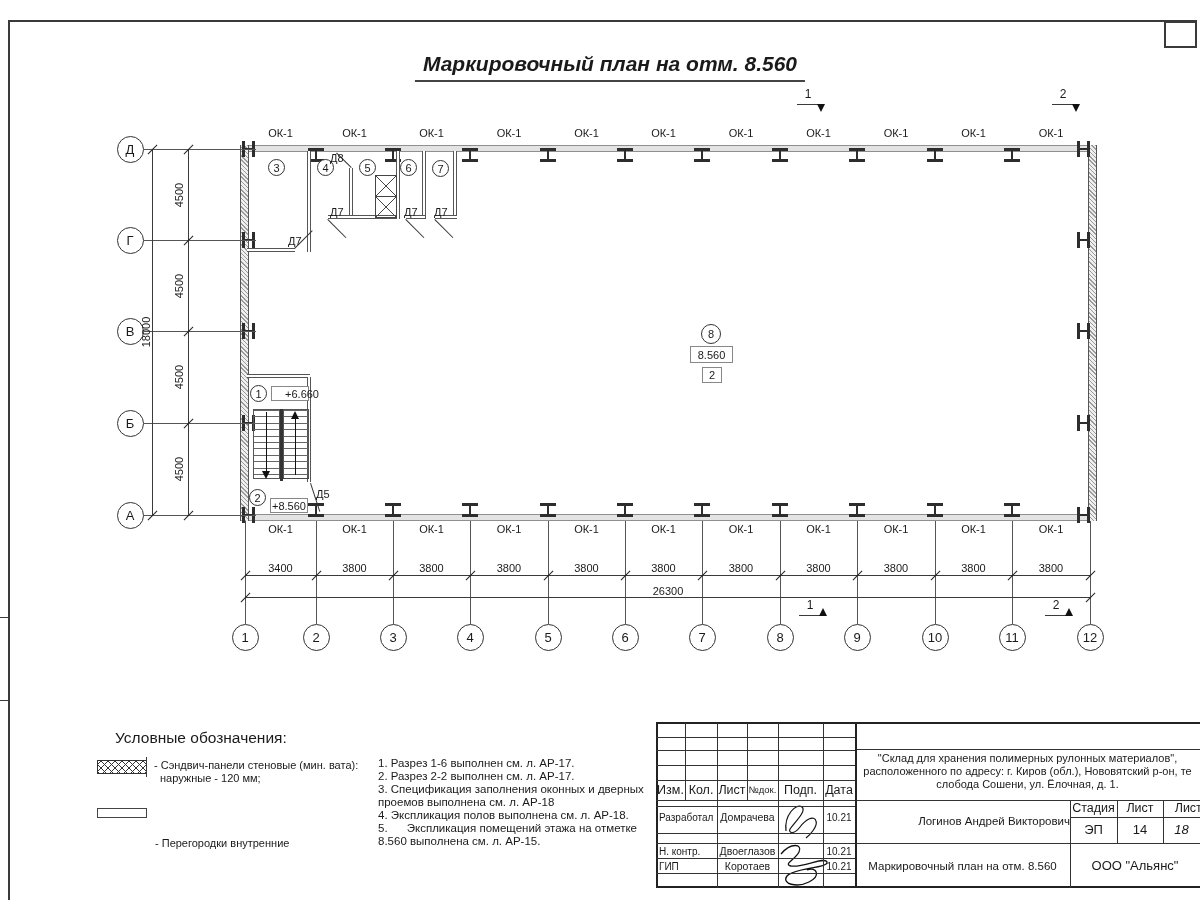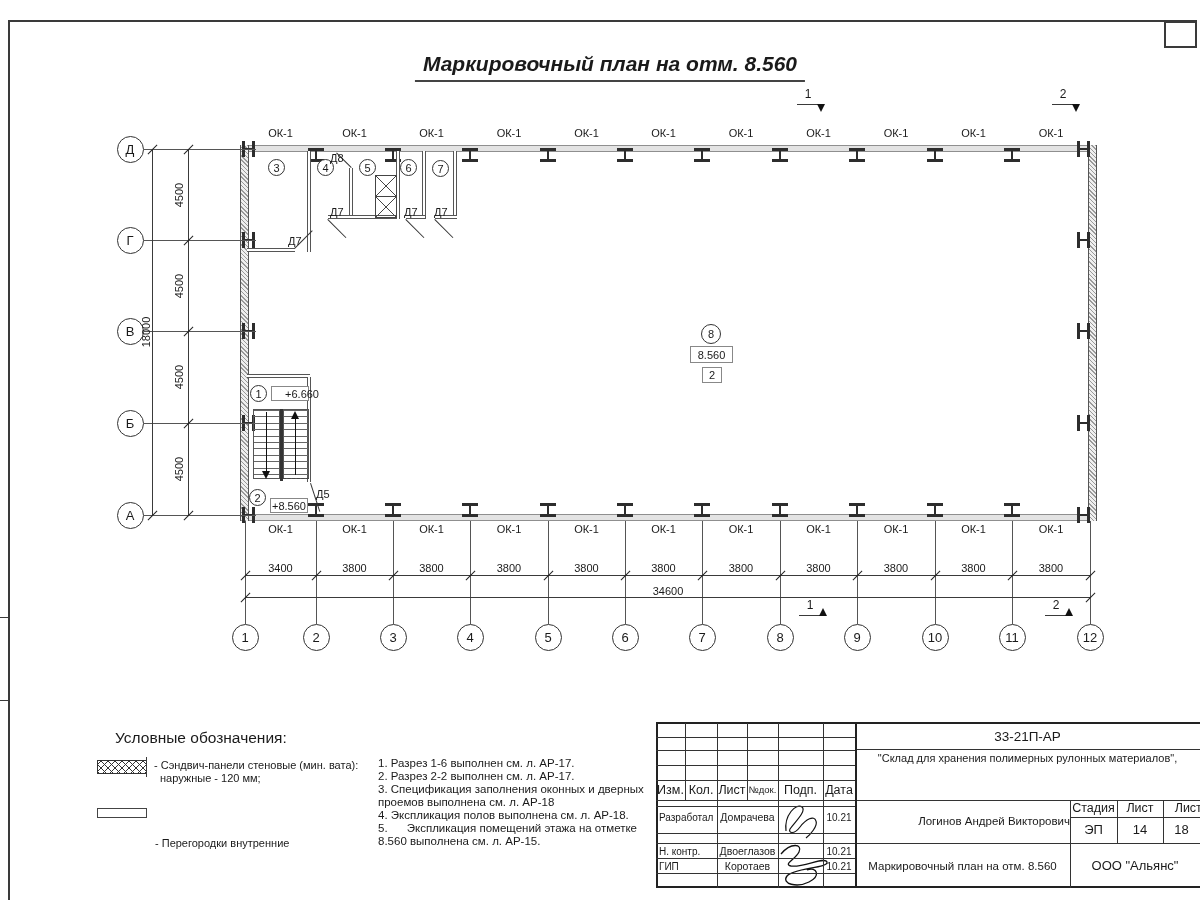--- a/index.html
+++ b/index.html
@@ -162,21 +162,21 @@
     <div style="left: 332.5px; top: 562px; width: 44px; height: 12px; line-height: 12px; font-size: 11px; text-align: center; white-space: nowrap;">3800</div>
     <div style="left: 409.5px; top: 562px; width: 44px; height: 12px; line-height: 12px; font-size: 11px; text-align: center; white-space: nowrap;">3800</div>
     <div style="left: 487px; top: 562px; width: 44px; height: 12px; line-height: 12px; font-size: 11px; text-align: center; white-space: nowrap;">3800</div>
     <div style="left: 564.5px; top: 562px; width: 44px; height: 12px; line-height: 12px; font-size: 11px; text-align: center; white-space: nowrap;">3800</div>
     <div style="left: 641.5px; top: 562px; width: 44px; height: 12px; line-height: 12px; font-size: 11px; text-align: center; white-space: nowrap;">3800</div>
     <div style="left: 719px; top: 562px; width: 44px; height: 12px; line-height: 12px; font-size: 11px; text-align: center; white-space: nowrap;">3800</div>
     <div style="left: 796.5px; top: 562px; width: 44px; height: 12px; line-height: 12px; font-size: 11px; text-align: center; white-space: nowrap;">3800</div>
     <div style="left: 874px; top: 562px; width: 44px; height: 12px; line-height: 12px; font-size: 11px; text-align: center; white-space: nowrap;">3800</div>
     <div style="left: 951.5px; top: 562px; width: 44px; height: 12px; line-height: 12px; font-size: 11px; text-align: center; white-space: nowrap;">3800</div>
     <div style="left: 1029px; top: 562px; width: 44px; height: 12px; line-height: 12px; font-size: 11px; text-align: center; white-space: nowrap;">3800</div>
-    <div style="left: 645px; top: 585px; width: 46px; height: 12px; line-height: 12px; font-size: 11px; text-align: center; white-space: nowrap;">34600</div>
+    <div style="left: 645px; top: 585px; width: 46px; height: 12px; line-height: 12px; font-size: 11px; text-align: center; white-space: nowrap;">26300</div>
     <div class="bubble" style="left: 231.5px; top: 624px; width: 27px; height: 27px;">1</div>
     <div class="bubble" style="left: 302.5px; top: 624px; width: 27px; height: 27px;">2</div>
     <div class="bubble" style="left: 379.5px; top: 624px; width: 27px; height: 27px;">3</div>
     <div class="bubble" style="left: 456.5px; top: 624px; width: 27px; height: 27px;">4</div>
     <div class="bubble" style="left: 534.5px; top: 624px; width: 27px; height: 27px;">5</div>
     <div class="bubble" style="left: 611.5px; top: 624px; width: 27px; height: 27px;">6</div>
     <div class="bubble" style="left: 688.5px; top: 624px; width: 27px; height: 27px;">7</div>
     <div class="bubble" style="left: 766.5px; top: 624px; width: 27px; height: 27px;">8</div>
     <div class="bubble" style="left: 843.5px; top: 624px; width: 27px; height: 27px;">9</div>
     <div class="bubble" style="left: 921.5px; top: 624px; width: 27px; height: 27px;">10</div>
@@ -282,22 +282,23 @@
     <div style="left: 1070px; top: 817px; width: 130px; height: 1px; background: rgb(51, 51, 51);"></div>
     <div style="left: 685px; top: 723px; width: 1px; height: 77px; background: rgb(51, 51, 51);"></div>
     <div style="left: 747px; top: 723px; width: 1px; height: 77px; background: rgb(51, 51, 51);"></div>
     <div style="left: 717px; top: 723px; width: 1px; height: 165px; background: rgb(51, 51, 51);"></div>
     <div style="left: 778px; top: 723px; width: 1px; height: 165px; background: rgb(51, 51, 51);"></div>
     <div style="left: 823px; top: 723px; width: 1px; height: 165px; background: rgb(51, 51, 51);"></div>
     <div style="left: 1070px; top: 800px; width: 1px; height: 88px; background: rgb(51, 51, 51);"></div>
     <div style="left: 1117px; top: 800px; width: 1px; height: 43px; background: rgb(51, 51, 51);"></div>
     <div style="left: 1163px; top: 800px; width: 1px; height: 43px; background: rgb(51, 51, 51);"></div>
     <div style="left: 855px; top: 723px; width: 2px; height: 164px; background: rgb(34, 34, 34);"></div>
-    <div style="left: 855px; top: 724px; width: 345px; height: 25px; line-height: 25px; font-size: 13.5px; text-align: center; white-space: nowrap;">33-21П-АР</div>
     <div style="left: 855px; top: 752px; width: 345px; height: 13px; line-height: 13px; font-size: 11px; text-align: center; white-space: nowrap;">"Склад для хранения полимерных рулонных материалов",</div>
+    <div style="left: 855px; top: 765px; width: 345px; height: 13px; line-height: 13px; font-size: 11px; text-align: center; white-space: nowrap;">расположенного по адресу: г. Киров (обл.), Нововятский р-он, те</div>
+    <div style="left: 855px; top: 778px; width: 345px; height: 13px; line-height: 13px; font-size: 11px; text-align: center; white-space: nowrap;">слобода Сошени, ул. Ёлочная, д. 1.</div>
     <div style="left: 656px; top: 781px; width: 29px; height: 18px; line-height: 18px; font-size: 12.5px; text-align: center; white-space: nowrap;">Изм.</div>
     <div style="left: 685px; top: 781px; width: 32px; height: 18px; line-height: 18px; font-size: 12.5px; text-align: center; white-space: nowrap;">Кол.</div>
     <div style="left: 717px; top: 781px; width: 30px; height: 18px; line-height: 18px; font-size: 12.5px; text-align: center; white-space: nowrap;">Лист</div>
     <div style="left: 747px; top: 781px; width: 31px; height: 18px; line-height: 18px; font-size: 9.5px; text-align: center; white-space: nowrap;">№док.</div>
     <div style="left: 778px; top: 781px; width: 45px; height: 18px; line-height: 18px; font-size: 12.5px; text-align: center; white-space: nowrap;">Подп.</div>
     <div style="left: 823px; top: 781px; width: 32px; height: 18px; line-height: 18px; font-size: 12.5px; text-align: center; white-space: nowrap;">Дата</div>
     <div style="left: 659px; top: 811px; width: 58px; height: 13px; line-height: 13px; font-size: 10px; text-align: left; white-space: nowrap;">Разработал</div>
     <div style="left: 717px; top: 810px; width: 61px; height: 14px; line-height: 14px; font-size: 10.5px; text-align: center; white-space: nowrap;">Домрачева</div>
     <div style="left: 823px; top: 812px; width: 32px; height: 12px; line-height: 12px; font-size: 10px; text-align: center; white-space: nowrap;">10.21</div>
     <div style="left: 659px; top: 845px; width: 58px; height: 13px; line-height: 13px; font-size: 10px; text-align: left; white-space: nowrap;">Н. контр.</div>
@@ -305,16 +306,16 @@
     <div style="left: 823px; top: 846px; width: 32px; height: 12px; line-height: 12px; font-size: 10px; text-align: center; white-space: nowrap;">10.21</div>
     <div style="left: 659px; top: 860px; width: 58px; height: 13px; line-height: 13px; font-size: 10px; text-align: left; white-space: nowrap;">ГИП</div>
     <div style="left: 717px; top: 859px; width: 61px; height: 14px; line-height: 14px; font-size: 10.5px; text-align: center; white-space: nowrap;">Коротаев</div>
     <div style="left: 823px; top: 861px; width: 32px; height: 12px; line-height: 12px; font-size: 10px; text-align: center; white-space: nowrap;">10.21</div>
     <div style="left: 855px; top: 813px; width: 215px; height: 16px; line-height: 16px; font-size: 11.5px; text-align: right; white-space: nowrap;">Логинов Андрей Викторович</div>
     <div style="left: 1070px; top: 801px; width: 47px; height: 15px; line-height: 15px; font-size: 12.5px; text-align: center; white-space: nowrap;">Стадия</div>
     <div style="left: 1117px; top: 801px; width: 46px; height: 15px; line-height: 15px; font-size: 12.5px; text-align: center; white-space: nowrap;">Лист</div>
     <div style="left: 1163px; top: 801px; width: 64px; height: 15px; line-height: 15px; font-size: 12.5px; text-align: center; white-space: nowrap;">Листов</div>
     <div style="left: 1070px; top: 821px; width: 47px; height: 18px; line-height: 18px; font-size: 13px; text-align: center; white-space: nowrap;">ЭП</div>
     <div style="left: 1117px; top: 821px; width: 46px; height: 18px; line-height: 18px; font-size: 13px; text-align: center; white-space: nowrap;">14</div>
-    <div style="left: 1163px; top: 821px; width: 37px; height: 18px; line-height: 18px; font-size: 13px; text-align: center; white-space: nowrap;">18</div>
+    <div style="left: 1163px; top: 821px; width: 37px; height: 18px; line-height: 18px; font-size: 13px; text-align: center; white-space: nowrap; font-style: italic;">18</div>
     <div style="left: 855px; top: 858px; width: 215px; height: 16px; line-height: 16px; font-size: 11.5px; text-align: center; white-space: nowrap;">Маркировочный план на отм. 8.560</div>
     <div style="left: 1070px; top: 858px; width: 130px; height: 16px; line-height: 16px; font-size: 13px; text-align: center; white-space: nowrap;">ООО "Альянс"</div>
   </div>
 
 </body></html>

